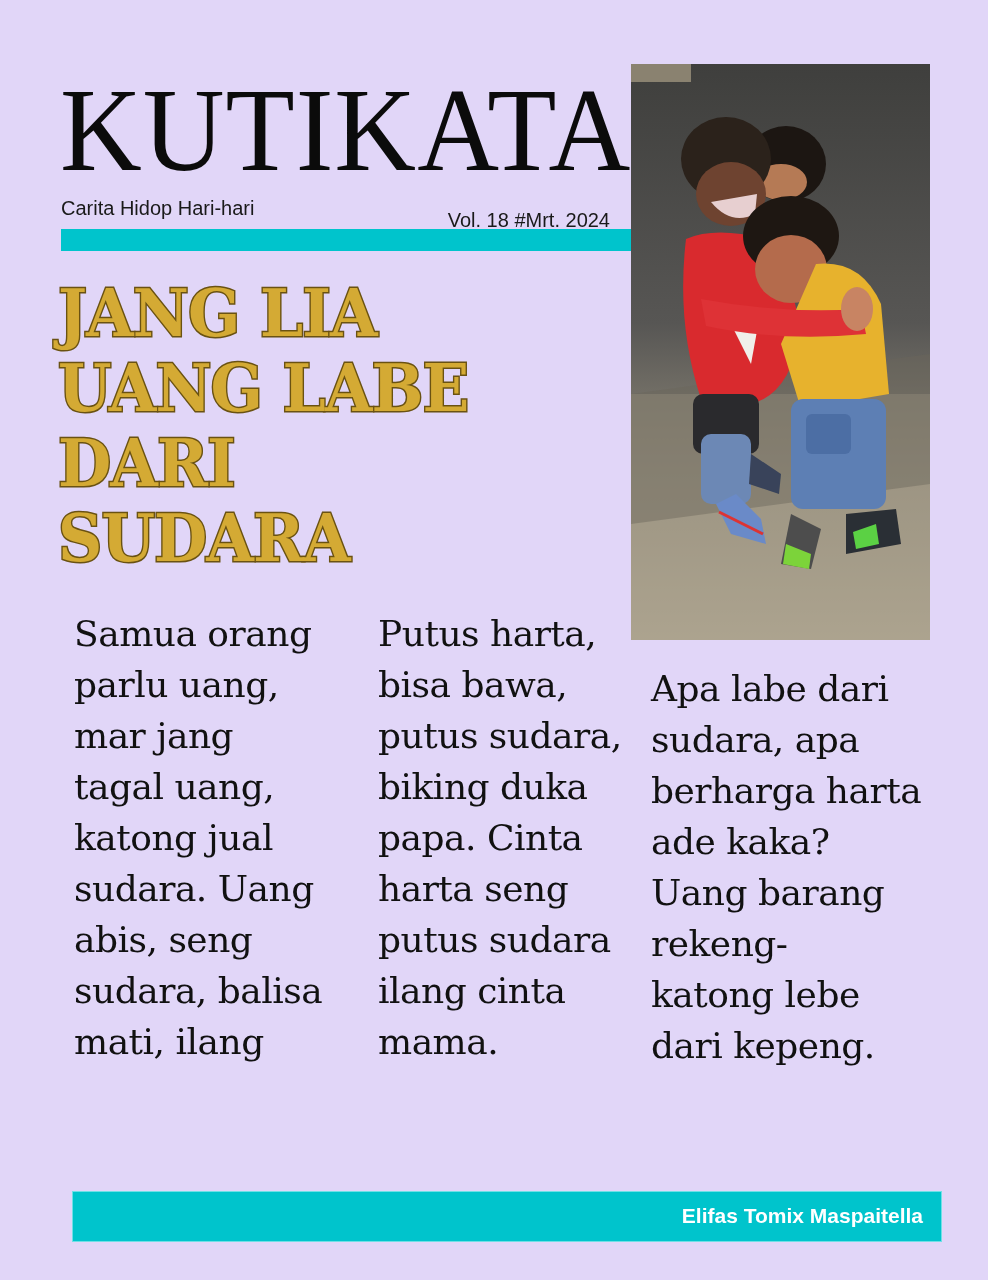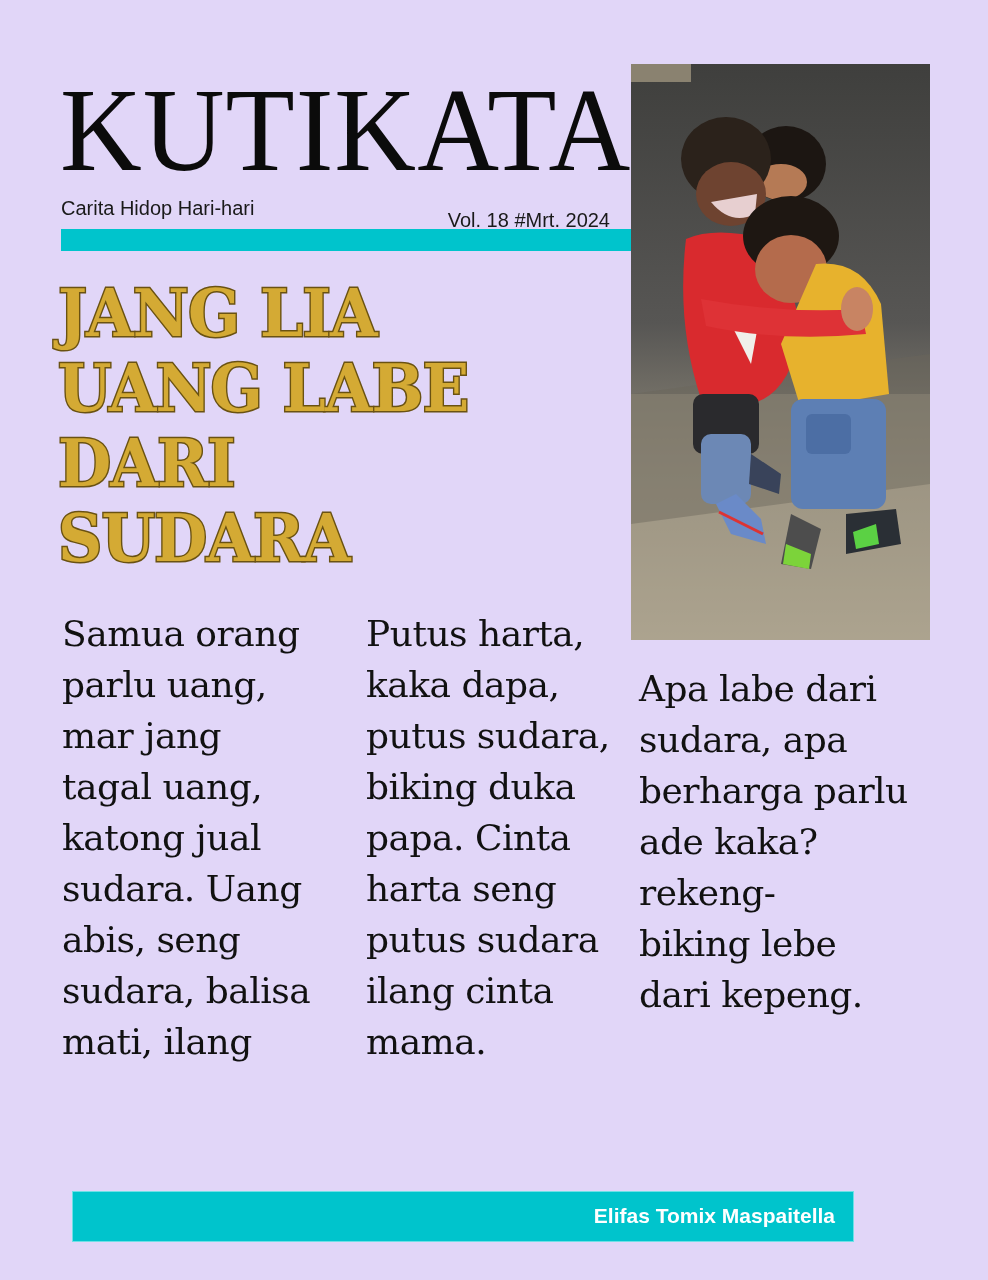--- a/index.html
+++ b/index.html
@@ -53,28 +53,29 @@
       paint-order: stroke fill;
       transform: scaleX(0.93); transform-origin: left top;
     }
     .headline span { display: block; white-space: nowrap; }
     .col {
       position: absolute;
       font-family: "DejaVu Serif", serif;
       font-size: 36px; line-height: 51px;
       color: #111;
       letter-spacing: -0.5px;
+      margin-left: 12px;
     }
     .col span { display: block; white-space: nowrap; }
     .col-1 { left: 62px; top: 608px; }
     .col-2 { left: 366px; top: 608px; }
     .col-3 { left: 639px; top: 663px; }
     .footer-bar {
       position: absolute; left: 73px; top: 1192px;
-      width: 780px; height: 49px;
+      width: 868px; height: 49px;
       background: #00c4cc;
       box-shadow: 0 0 0 1px #6fe0e6;
     }
     .author {
       position: absolute; right: 18px; top: 12px;
       font-family: "Liberation Sans", sans-serif;
       font-weight: bold; font-size: 21px;
       color: #ffffff; white-space: nowrap;
     }
   </style>
@@ -143,35 +144,36 @@
   <span>tagal uang,</span>
   <span>katong jual</span>
   <span>sudara. Uang</span>
   <span>abis, seng</span>
   <span>sudara, balisa</span>
   <span>mati, ilang</span>
 </div>
 
 <div class="col col-2">
   <span>Putus harta,</span>
-  <span>kaka dapa,</span>
+  <span>bisa bawa,</span>
   <span>putus sudara,</span>
   <span>biking duka</span>
   <span>papa. Cinta</span>
   <span>harta seng</span>
   <span>putus sudara</span>
   <span>ilang cinta</span>
   <span>mama.</span>
 </div>
 
 <div class="col col-3">
   <span>Apa labe dari</span>
   <span>sudara, apa</span>
-  <span>berharga parlu</span>
+  <span>berharga harta</span>
   <span>ade kaka?</span>
+  <span>Uang barang</span>
   <span>rekeng-</span>
-  <span>biking lebe</span>
+  <span>katong lebe</span>
   <span>dari kepeng.</span>
 </div>
 
 <div class="footer-bar">
   <span class="author">Elifas Tomix Maspaitella</span>
 </div>
 
 </body></html>

